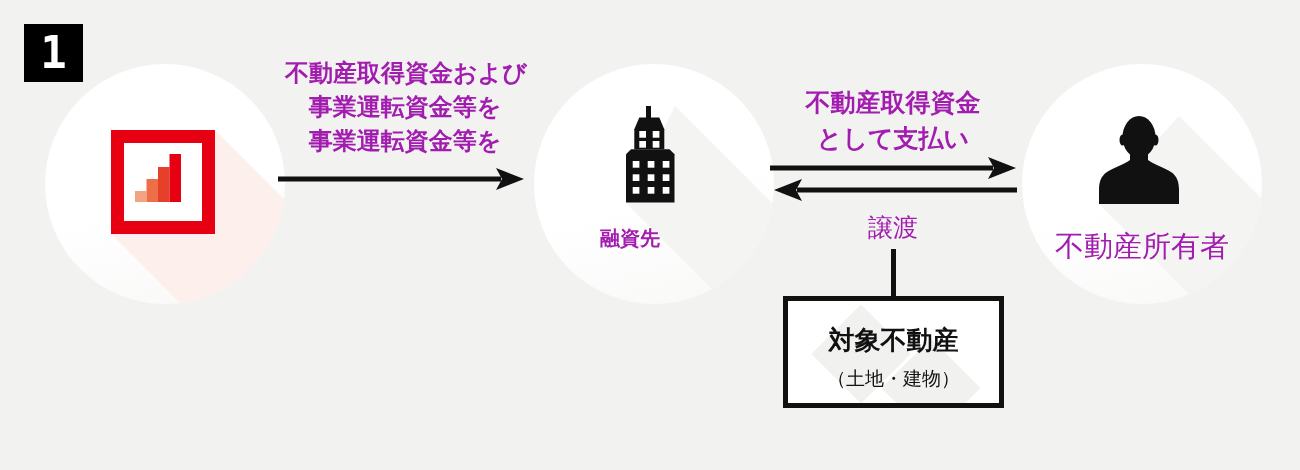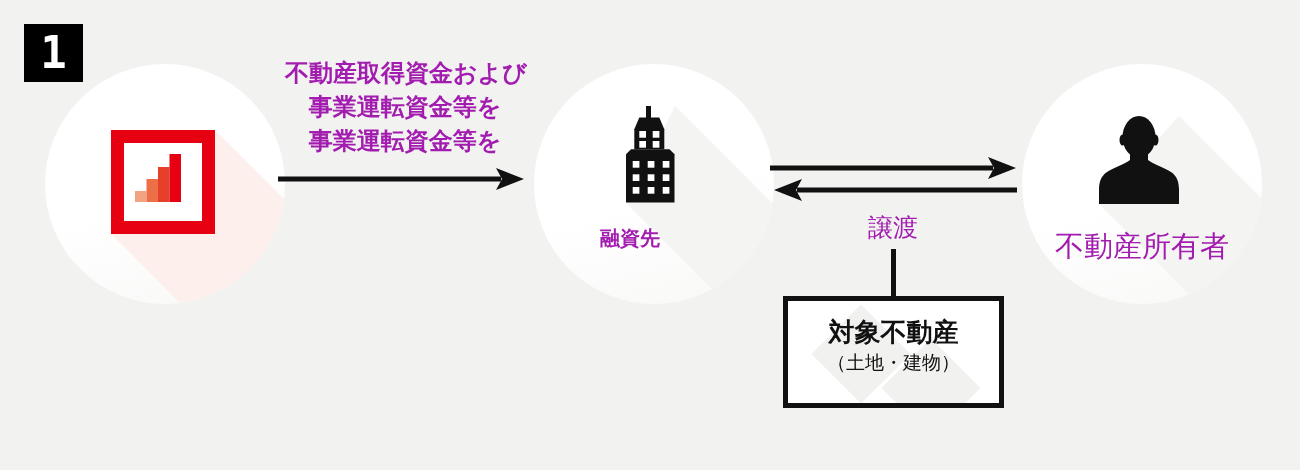--- a/index.html
+++ b/index.html
@@ -49,22 +49,22 @@
     position:absolute;left:783px;top:296px;width:211px;height:102px;
     background:#fff;border:5px solid #111;
     overflow:hidden;
     display:flex;flex-direction:column;align-items:center;justify-content:flex-start;
   }
   .property-box .wm{
     position:absolute;background:#f1f1f0;transform:rotate(45deg);
   }
   .wm1{width:70px;height:70px;left:38px;top:18px;}
   .wm2{width:70px;height:70px;left:108px;top:52px;}
-  .box-title{position:relative;margin-top:14px;font-size:26px;font-weight:700;z-index:2;}
-  .box-sub{position:relative;font-size:19px;font-weight:400;z-index:2;}
+  .box-title{position:relative;margin-top:22px;font-size:26px;font-weight:700;z-index:2;}
+  .box-sub{position:relative;margin-top:8px;font-size:19px;font-weight:400;z-index:2;}
 </style>
 </head>
 <body>
 
 <div class="canvas">
 
   <div class="badge">
     <span>1</span>
   </div>
 
@@ -110,20 +110,24 @@
       <rect x="6.7" y="68.3" width="6.7" height="6.7" fill="#fff"></rect>
       <rect x="21.7" y="68.3" width="6.7" height="6.7" fill="#fff"></rect>
       <rect x="36.7" y="68.3" width="6.7" height="6.7" fill="#fff"></rect>
       <rect x="6.7" y="81" width="6.7" height="6.7" fill="#fff"></rect>
       <rect x="21.7" y="81" width="6.7" height="6.7" fill="#fff"></rect>
       <rect x="36.7" y="81" width="6.7" height="6.7" fill="#fff"></rect>
     </svg>
   </div>
   <div class="label borrower-name">融資先</div>
 
+  <div class="label payment-label">
+    <div>不動産取得資金</div>
+    <div>として支払い</div>
+  </div>
   <svg class="arrow-svg" style="left:770px;top:154px;" width="246" height="28" viewBox="0 0 246 28">
     <rect x="0" y="11.5" width="223" height="5" fill="#111"></rect>
     <polygon points="218,3 246,14 218,25 224,14" fill="#111"></polygon>
   </svg>
   <svg class="arrow-svg" style="left:774px;top:176px;" width="243" height="28" viewBox="0 0 243 28">
     <rect x="23" y="11.5" width="220" height="5" fill="#111"></rect>
     <polygon points="28,3 0,14 28,25 22,14" fill="#111"></polygon>
   </svg>
   <div class="label transfer-label">譲渡</div>
 

